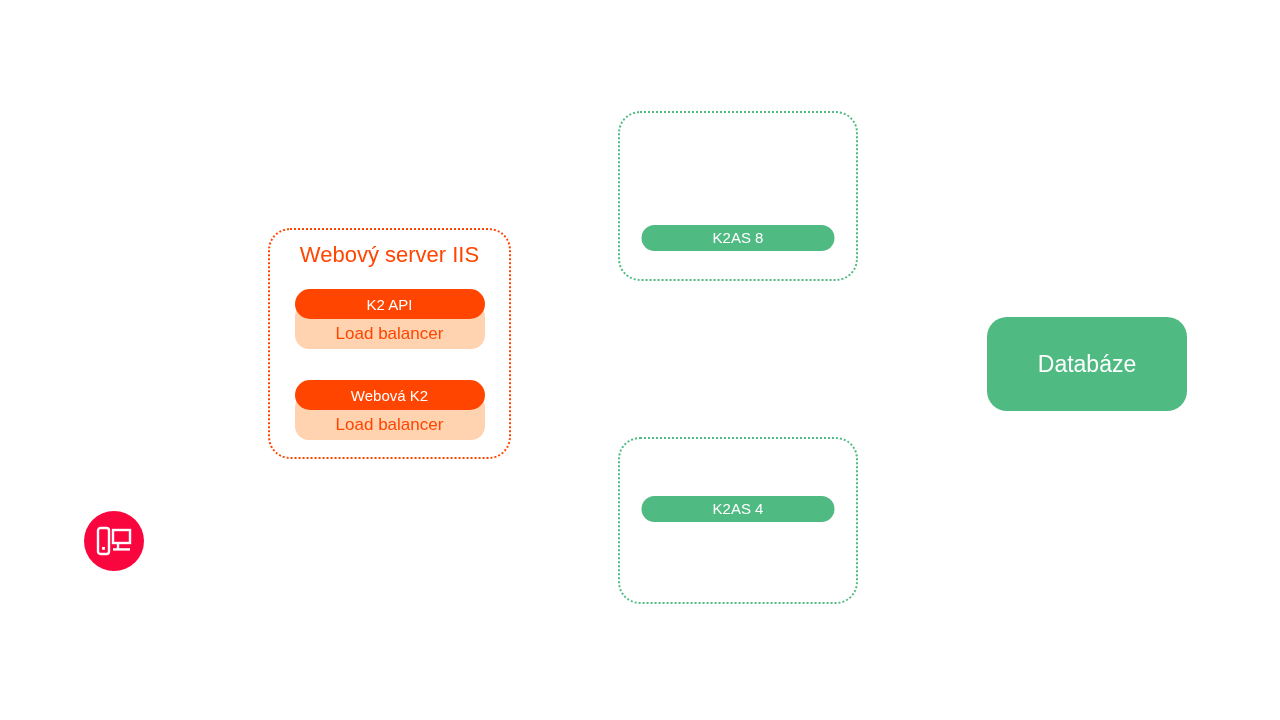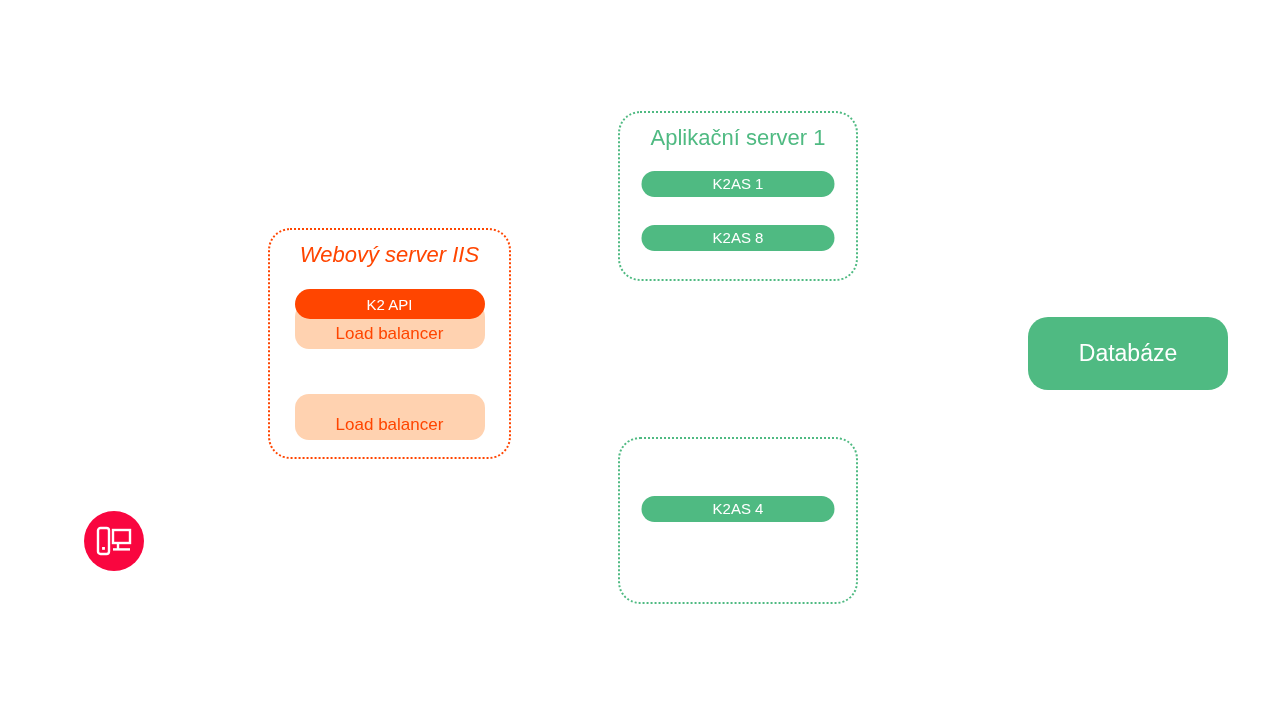--- a/index.html
+++ b/index.html
@@ -29,21 +29,21 @@
     text-align: center;
   }
   .orange-box { left: 268px; top: 228px; width: 243px; height: 231px; border-color: var(--orange); }
   .green-box-1 { left: 618px; top: 111px; width: 240px; height: 170px; border-color: var(--green); }
   .green-box-2 { left: 618px; top: 437px; width: 240px; height: 167px; border-color: var(--green); }
 
   .box-title {
     font-size: 22px; line-height: 26px; padding-top: 12px;
     white-space: nowrap;
   }
-  .orange-text { color: var(--orange); font-style: italic; }
+  .orange-text { color: var(--orange); }
   .green-text  { color: var(--green); }
 
   
   .lb-group {
     position: absolute; left: 50%; transform: translateX(-50%);
     width: 190px; height: 60px;
   }
   .lb-bg {
     position: absolute; left: 0; right: 0; top: 14px; bottom: 0;
     background: var(--peach); border-radius: 14px;
@@ -64,24 +64,24 @@
   .green-pill {
     position: absolute; left: 50%; transform: translateX(-50%);
     width: 193px; height: 26px;
     background: var(--green); border-radius: 13px;
     color: #ffffff; font-size: 15px; line-height: 26px; text-align: center;
   }
 
   
   .db-box {
     position: absolute; left: 987px; top: 317px;
-    width: 200px; height: 73px;
+    width: 200px; height: 94px;
     background: var(--green); border-radius: 20px;
     color: #ffffff; font-size: 23px;
-    display: flex; align-items: center; justify-content: center; margin-left: 41px;
+    display: flex; align-items: center; justify-content: center;
   }
 </style>
 </head>
 <body>
 
 <div class="canvas">
 
   <div class="client-circle">
     <svg width="38" height="30" viewBox="0 0 36 30">
       <rect x="2" y="2" width="11" height="26" rx="2.5" fill="none" stroke="#ffffff" stroke-width="2.4"></rect>
@@ -99,26 +99,25 @@
       <div class="lb-bg">
         <span class="lb-label">Load balancer</span>
       </div>
       <div class="service-pill">K2 API</div>
     </div>
 
     <div class="lb-group" style="top:150px">
       <div class="lb-bg">
         <span class="lb-label">Load balancer</span>
       </div>
+      <div class="service-pill">Webová K2</div>
     </div>
   </div>
 
   <div class="dotted-box green-box-1">
-    <div class="box-title green-text">Aplikační server 1</div>
-    <div class="green-pill" style="top:58px">K2AS 1</div>
     <div class="green-pill" style="top:112px">K2AS 8</div>
   </div>
 
   <div class="dotted-box green-box-2">
     <div class="green-pill" style="top:57px">K2AS 4</div>
   </div>
 
   <div class="db-box">Databáze</div>
 
 </div>

